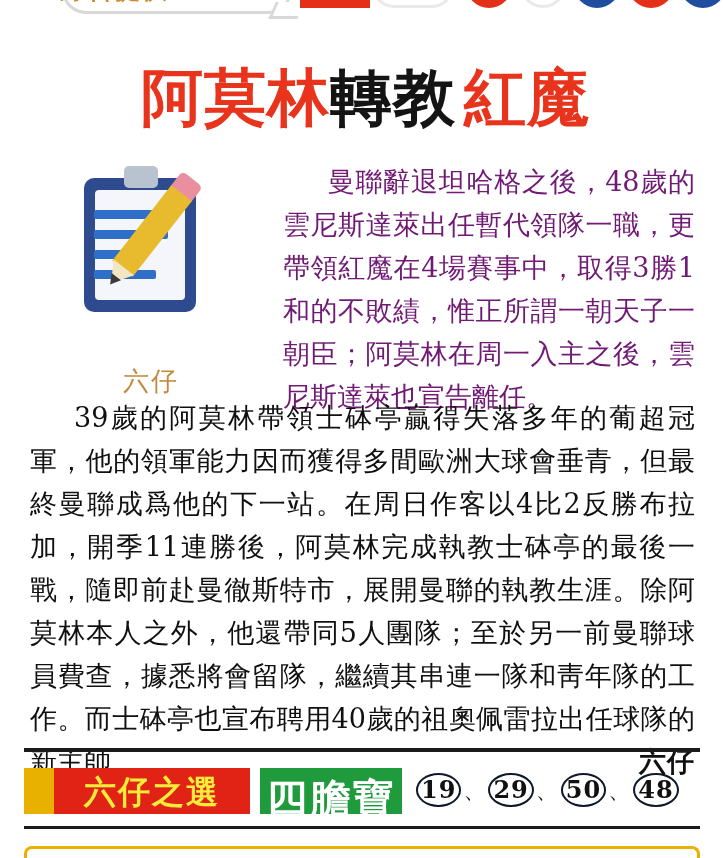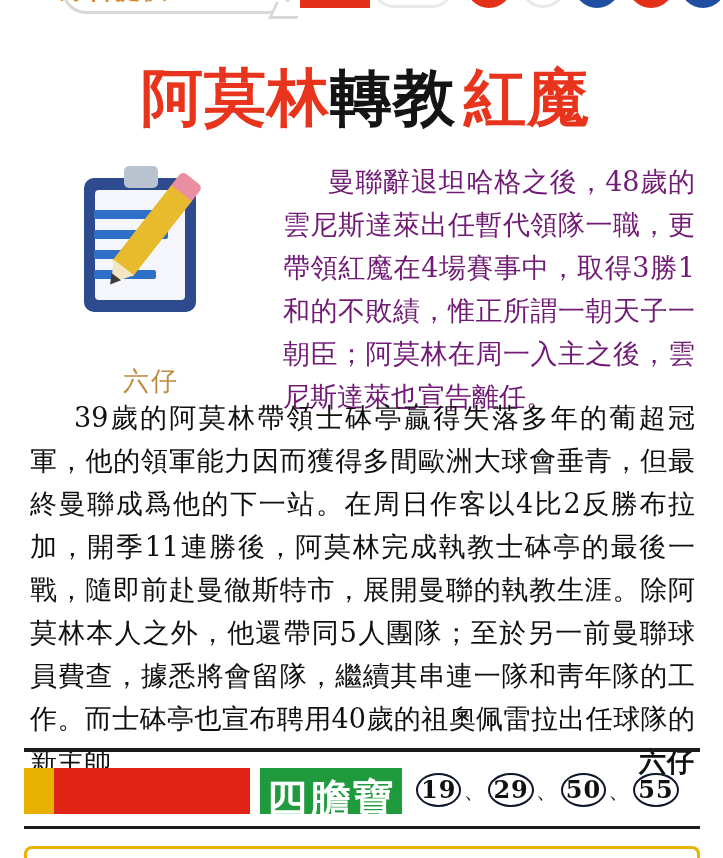--- a/index.html
+++ b/index.html
@@ -416,20 +416,21 @@
 </div>
 
 <div class="para-top"><span class="indent"></span><span>曼聯辭退坦哈格之後，48歲的雲尼斯達萊出任暫代領隊一職，更帶領紅魔在4場賽事中，取得3勝1和的不敗績，惟正所謂一朝天子一朝臣；阿莫林在周一入主之後，雲尼斯達萊也宣告離任。</span></div>
 
 <div class="para-body"><span class="indent"></span><span>39歲的阿莫林帶領士砵亭贏得失落多年的葡超冠軍，他的領軍能力因而獲得多間歐洲大球會垂青，但最終曼聯成爲他的下一站。在周日作客以4比2反勝布拉加，開季11連勝後，阿莫林完成執教士砵亭的最後一戰，隨即前赴曼徹斯特市，展開曼聯的執教生涯。除阿莫林本人之外，他還帶同5人團隊；至於另一前曼聯球員費查，據悉將會留隊，繼續其串連一隊和靑年隊的工作。而士砵亭也宣布聘用40歲的祖奧佩雷拉出任球隊的新主帥。</span><span class="sig">六仔</span></div>
 
 <div class="rule"></div>
 <div class="banner">
   <div class="banner-left-edge"></div>
   <div class="banner-red"></div>
+  <div class="banner-red-label">六仔之選</div>
   <div class="banner-green"></div>
   <div class="banner-green-label">四膽寶</div>
   <div class="numbers">
-    <span class="num-circ">19</span><span class="num-sep">、</span><span class="num-circ">29</span><span class="num-sep">、</span><span class="num-circ">50</span><span class="num-sep">、</span><span class="num-circ">55</span>
+    <span class="num-circ">19</span><span class="num-sep">、</span><span class="num-circ">29</span><span class="num-sep">、</span><span class="num-circ">50</span><span class="num-sep">、</span><span class="num-circ">48</span>
   </div>
 </div>
 <div class="bottom-rule"></div>
 <div class="bottom-strip"></div>
 
 </body></html>

